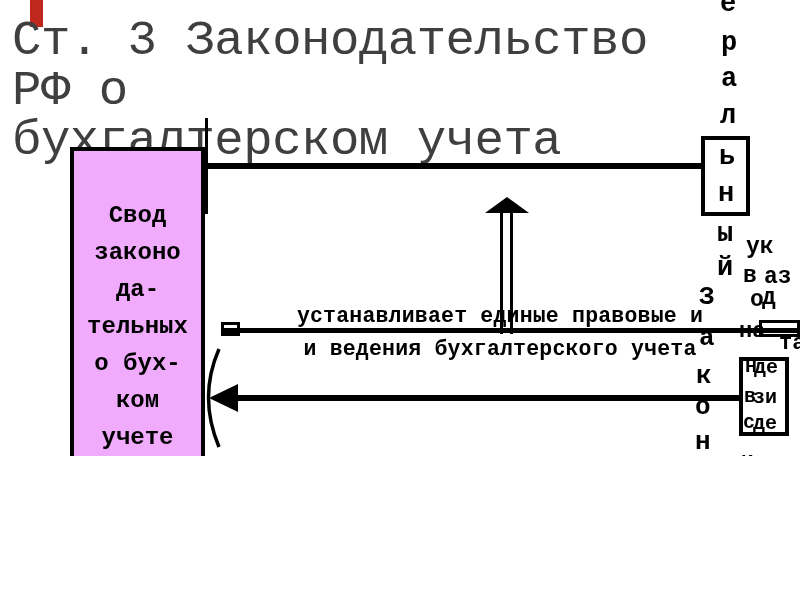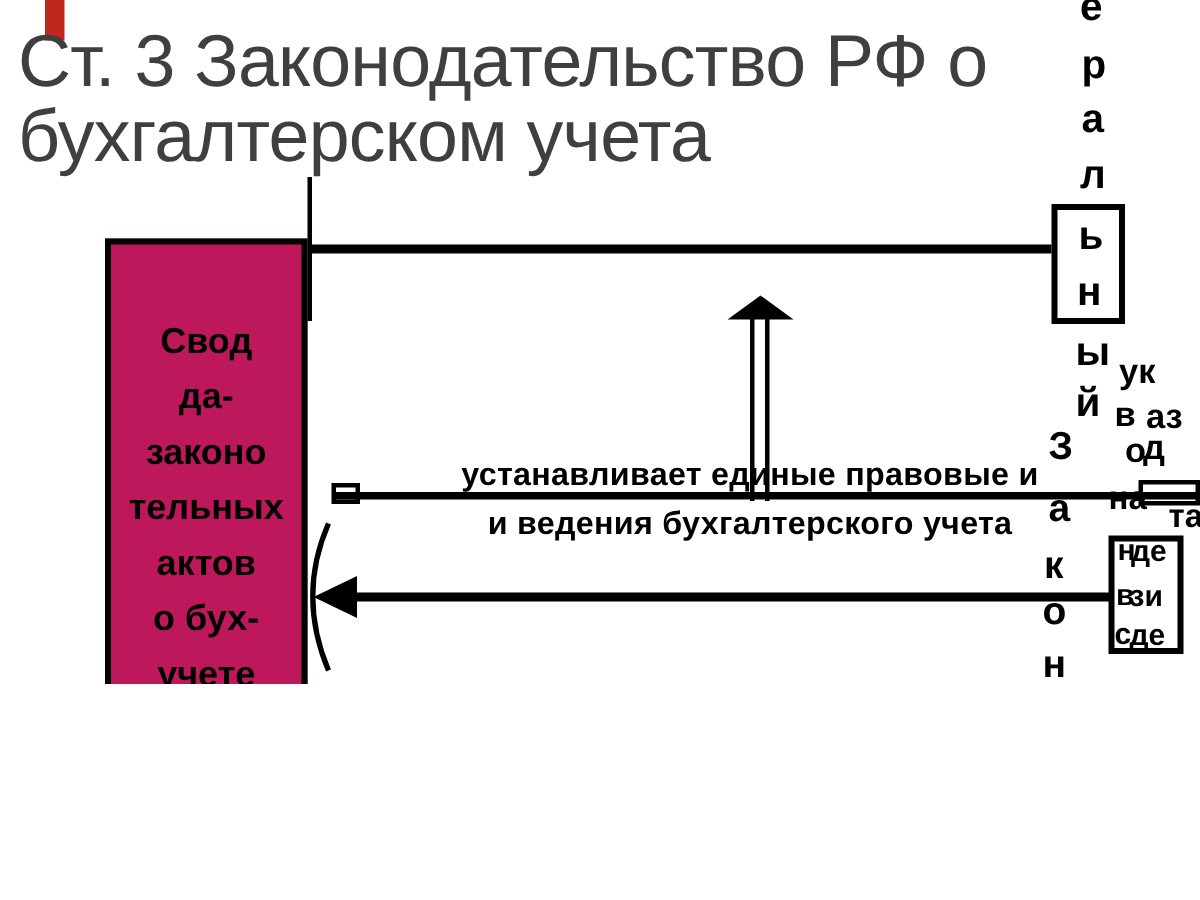--- a/index.html
+++ b/index.html
@@ -1,25 +1,25 @@
 <!DOCTYPE html>
 <html><head>
 <meta charset="utf-8">
 <style>
   html,body{margin:0;padding:0;background:#fff;}
   .slide{position:relative;width:800px;height:456px;background:#ffffff;overflow:hidden;
-         font-family:Liberation Sans, sans-serif;color:#000;border-radius:19px;}
+         font-family:Liberation Mono, monospace;color:#000;border-radius:19px;}
   
   .title{position:absolute;left:12px;top:16px;width:720px;font-size:49px;line-height:50px;
          font-weight:400;color:#3f3f40;letter-spacing:-0.5px;}
   
   .accent{position:absolute;left:30px;top:0;width:13px;height:27px;background:#c0281e;}
   
   .srcbox{position:absolute;left:70px;top:147px;width:135px;height:385px;border:4px solid #000;
-          box-sizing:border-box;background:#be185d;margin-top:12px;}
+          box-sizing:border-box;background:#f0abfc;}
   .srcbox-text{position:absolute;left:0;top:46px;width:100%;text-align:center;
           font-size:24px;font-weight:bold;line-height:37px;}
   
   .hline{position:absolute;height:6px;background:#000;}
   .vline{position:absolute;background:#000;}
   
   .endrect{position:absolute;border:3px solid #000;box-sizing:border-box;background:transparent;}
   
   .lblrect{position:absolute;border:4px solid #000;box-sizing:border-box;background:transparent;}
   
@@ -41,25 +41,25 @@
 
   <div class="accent"></div>
   <div class="title">
     <div>Ст. 3 Законодательство РФ о</div>
     <div>бухгалтерском учета</div>
   </div>
 
   <div class="srcbox">
     <div class="srcbox-text">
         <div>Свод</div>
+        <div>законо</div>
         <div>да-</div>
-        <div>законо</div>
         <div>тельных</div>
-        <div>актов</div>
         <div>о бух-</div>
+        <div>ком</div>
         <div>учете</div>
       </div>
   </div>
 
   <div class="vline" style="left:205px;top:118px;width:2.5px;height:96px;"></div>
 
   <div class="vline" style="left:203px;top:530px;width:4px;height:48px;z-index:5;"></div>
 
   <div class="hline" style="left:206px;top:163px;width:495px;"></div>
   <div class="hline" style="left:232px;top:395px;width:508px;"></div>

